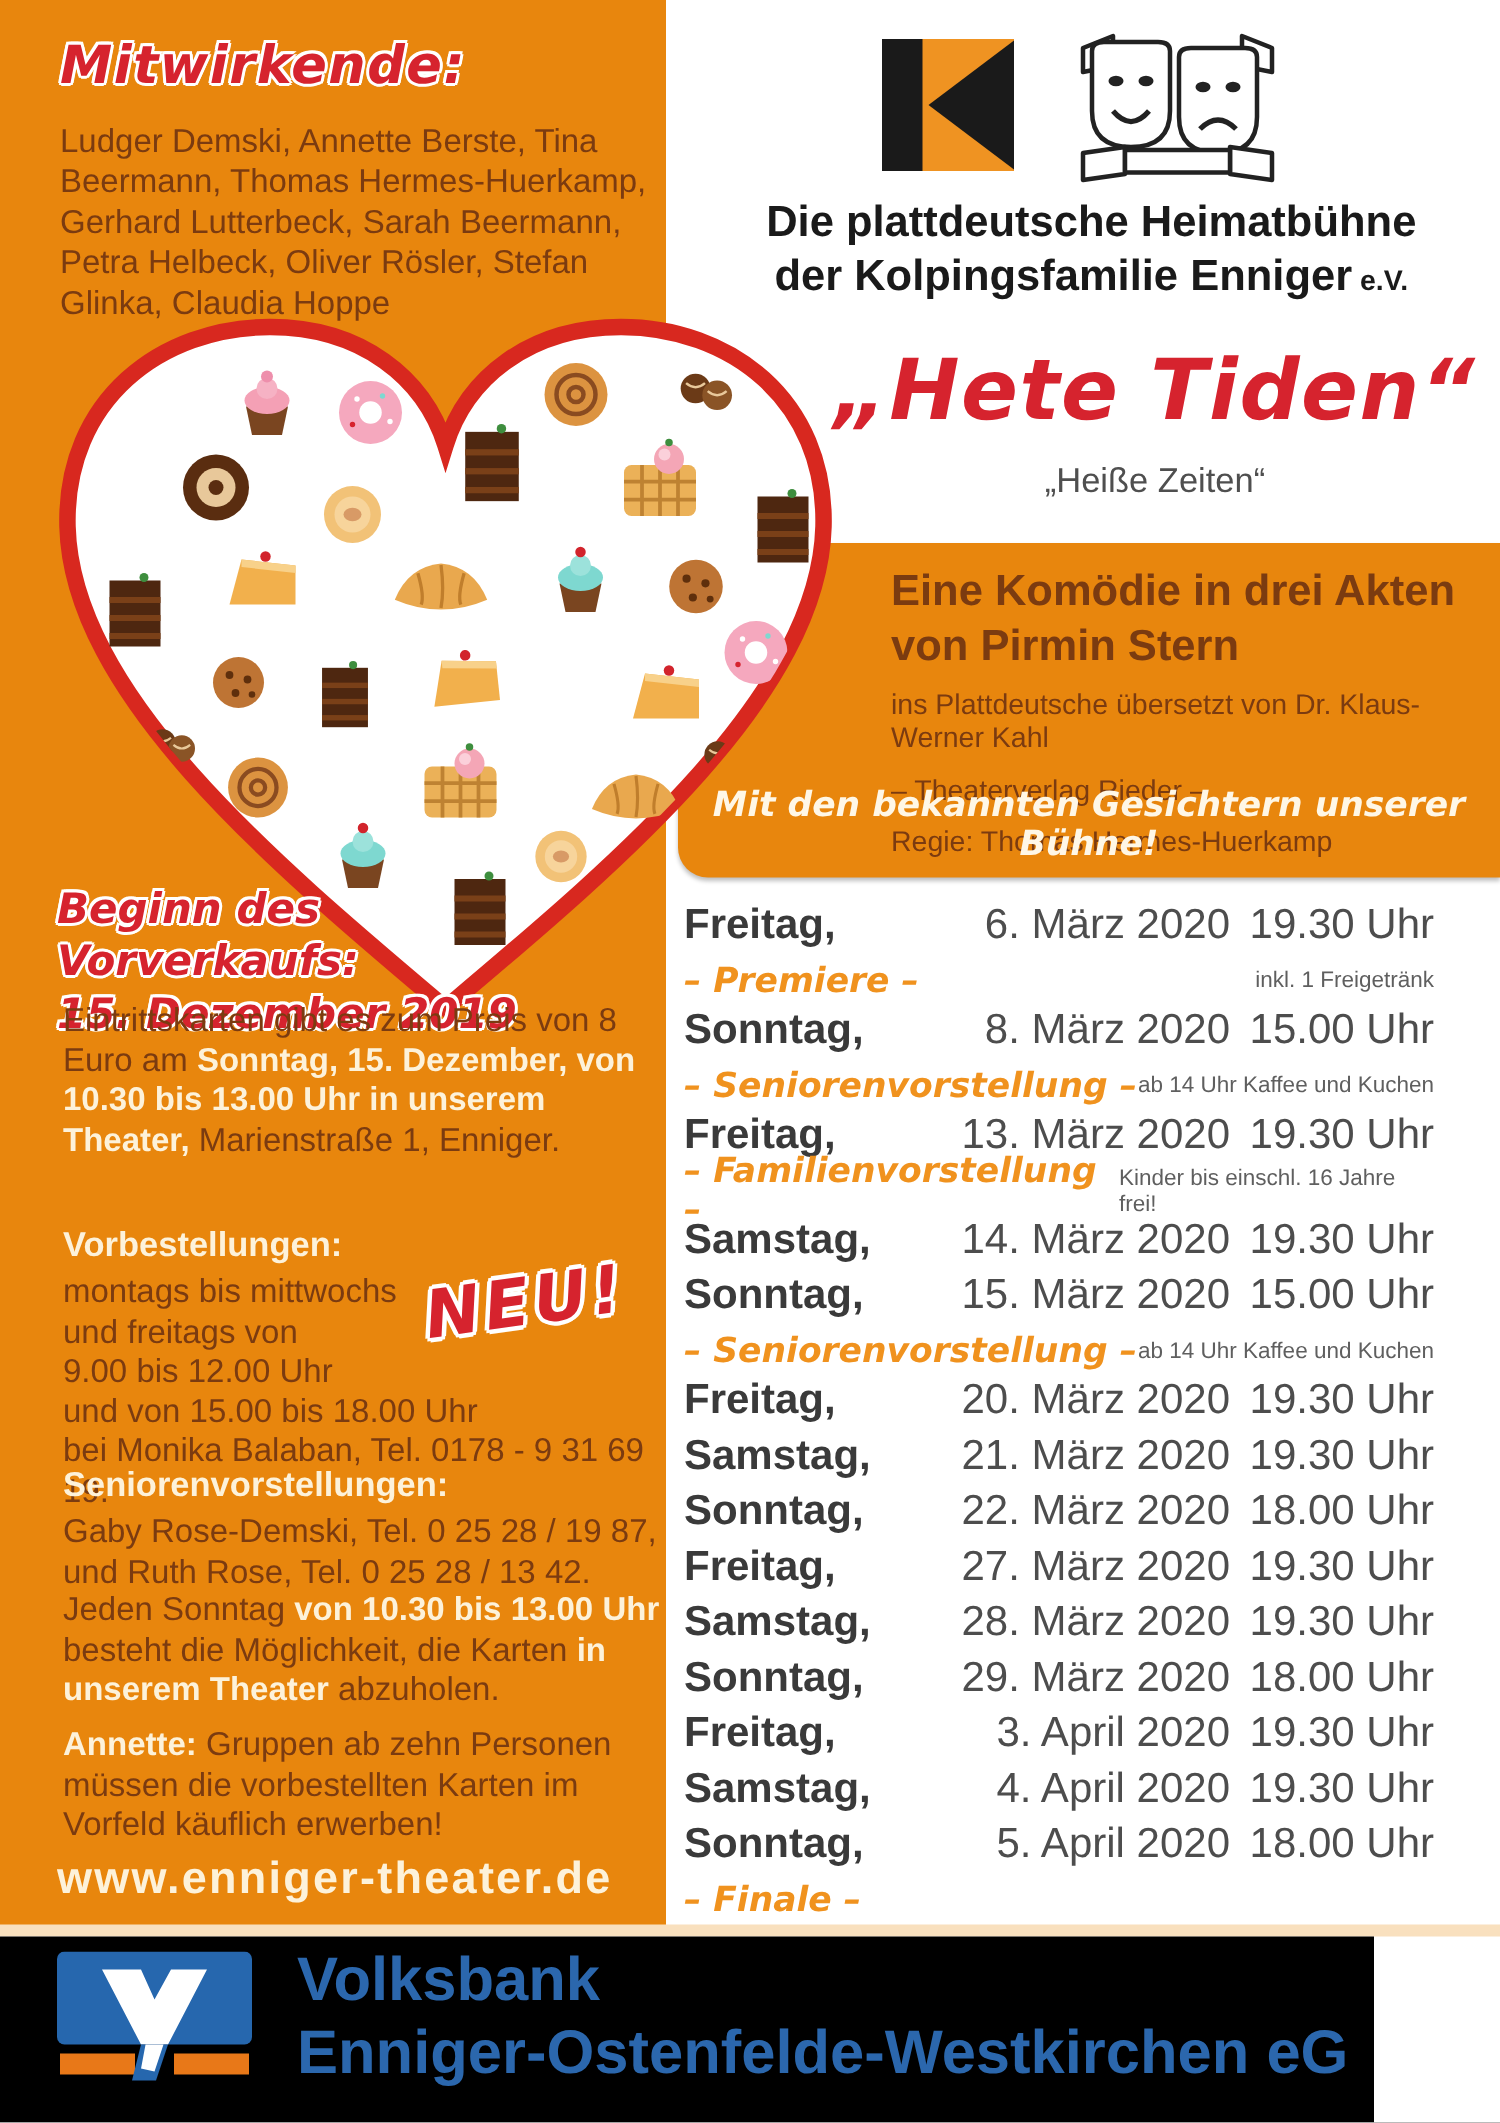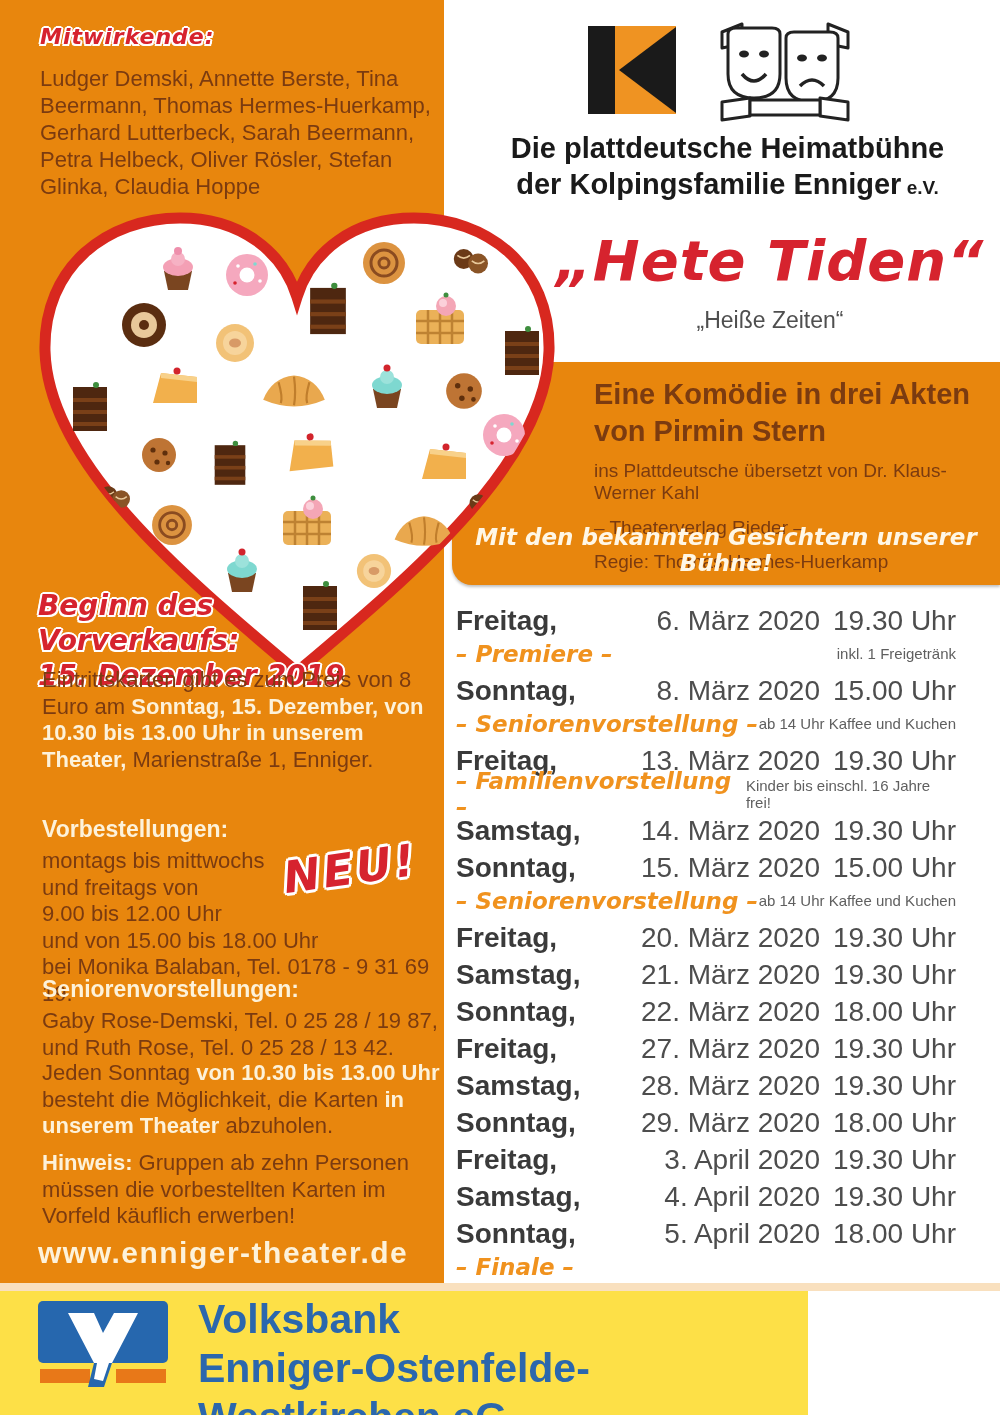--- a/index.html
+++ b/index.html
@@ -5,21 +5,21 @@
   html,body{margin:0;padding:0;background:#888;}
   .page{position:relative;width:1000px;height:1415px;background:#ffffff;overflow:hidden;
         font-family:"Liberation Sans",sans-serif;margin:0 auto;}
   .orange-panel{position:absolute;left:0;top:0;width:444px;height:1287px;background:#E8860D;z-index:1;}
 
   
   .script-red{font-family:"DejaVu Sans",sans-serif;font-style:italic;font-weight:bold;color:#D6232E;
       text-shadow:2px 0 0 #fff,-2px 0 0 #fff,0 2px 0 #fff,0 -2px 0 #fff,
                   1.5px 1.5px 0 #fff,-1.5px 1.5px 0 #fff,1.5px -1.5px 0 #fff,-1.5px -1.5px 0 #fff;}
   .cast-block{position:absolute;left:40px;top:24px;width:392px;z-index:4;}
-  .cast-heading{font-size:22px;letter-spacing:1px;}
+  .cast-heading{font-size:35px;letter-spacing:1px;}
   .cast-names{margin-top:16px;font-size:22px;line-height:27px;color:#7B3B10;}
 
   .presale-block{position:absolute;left:38px;top:588px;z-index:4;font-size:28px;line-height:35px;}
 
   .body-copy{color:#7B3B10;font-size:22px;line-height:26.5px;}
   .cream{color:#FDF2DA;font-weight:bold;}
   .pre{white-space:pre-line;}
 
   .ticket-block{position:absolute;left:42px;top:667px;width:398px;z-index:4;}
   .preorder-block{position:absolute;left:42px;top:816px;width:398px;z-index:4;}
@@ -57,32 +57,32 @@
   .play-small{font-size:19px;color:#7B3B10;}
   .play-small.m1{margin-top:10px;}
   .play-small.m2{margin-top:13px;}
   .play-small.m3{margin-top:12px;}
   .play-banner{position:absolute;left:0;bottom:9px;width:100%;text-align:center;
       font-family:"DejaVu Sans",sans-serif;font-style:italic;font-weight:bold;
       font-size:23px;color:#FFF7E6;}
 
   
   .schedule{position:absolute;left:440px;top:584px;width:560px;z-index:1;padding-top:16px;}
-  .ev-row{display:flex;align-items:flex-end;height:37px;font-size:28px;}
+  .ev-row{display:flex;align-items:flex-start;height:37px;font-size:28px;}
   .day{width:152px;padding-left:16px;font-weight:bold;color:#3A3A3A;}
   .date{width:212px;text-align:right;color:#4D4D4D;}
   .time{flex:1;text-align:right;padding-right:44px;color:#4D4D4D;}
   .tag-row{display:flex;align-items:center;height:33px;}
   .tag-label{padding-left:16px;font-family:"DejaVu Sans",sans-serif;font-style:italic;
       font-weight:bold;font-size:23px;color:#F0921E;}
   .tag-note{margin-left:auto;padding-right:44px;font-size:15px;color:#5F5F5F;}
 
   
   .bank-sep{position:absolute;left:0;top:1283px;width:1000px;height:8px;background:#F9E0BE;z-index:2;}
-  .bank-strip{position:absolute;left:0;top:1291px;width:808px;height:124px;background:#fde047;z-index:2;}
+  .bank-strip{position:absolute;left:0;top:1291px;width:916px;height:124px;background:#000000;z-index:2;}
   .bank-logo{position:absolute;left:38px;top:10px;}
   .bank-name{position:absolute;left:198px;top:4px;color:#2B67AD;font-weight:bold;
       font-size:41px;line-height:49px;}
 </style>
 </head>
 <body>
 
 <div class="page">
 
   <div class="orange-panel"></div>
@@ -229,21 +229,21 @@
     <div class="cream sec-heading">Seniorenvorstellungen:</div>
     <div class="body-copy pre">Gaby Rose-Demski, Tel. 0 25 28 / 19 87,
 und Ruth Rose, Tel. 0 25 28 / 13 42.</div>
   </div>
 
   <div class="pickup-block body-copy">
     <span>Jeden Sonntag </span><span class="cream">von 10.30 bis 13.00 Uhr</span><span> besteht die Möglichkeit, die Karten </span><span class="cream">in unserem Theater</span><span> abzuholen.</span>
   </div>
 
   <div class="notice-block body-copy">
-    <span class="cream">Hinweis:</span><span> Gruppen ab zehn Personen müssen die vorbestellten Karten im Vorfeld käuflich erwerben!</span>
+    <span class="cream">Annette:</span><span> Gruppen ab zehn Personen müssen die vorbestellten Karten im Vorfeld käuflich erwerben!</span>
   </div>
 
   <div class="website">www.enniger-theater.de</div>
 
   <svg class="kolping-logo" width="88" height="88" viewBox="0 0 88 88">
     <rect width="88" height="88" fill="#EF9322"></rect>
     <rect width="27" height="88" fill="#1A1A1A"></rect>
     <polygon points="31,44 88,1 88,87" fill="#1A1A1A"></polygon>
   </svg>
 

